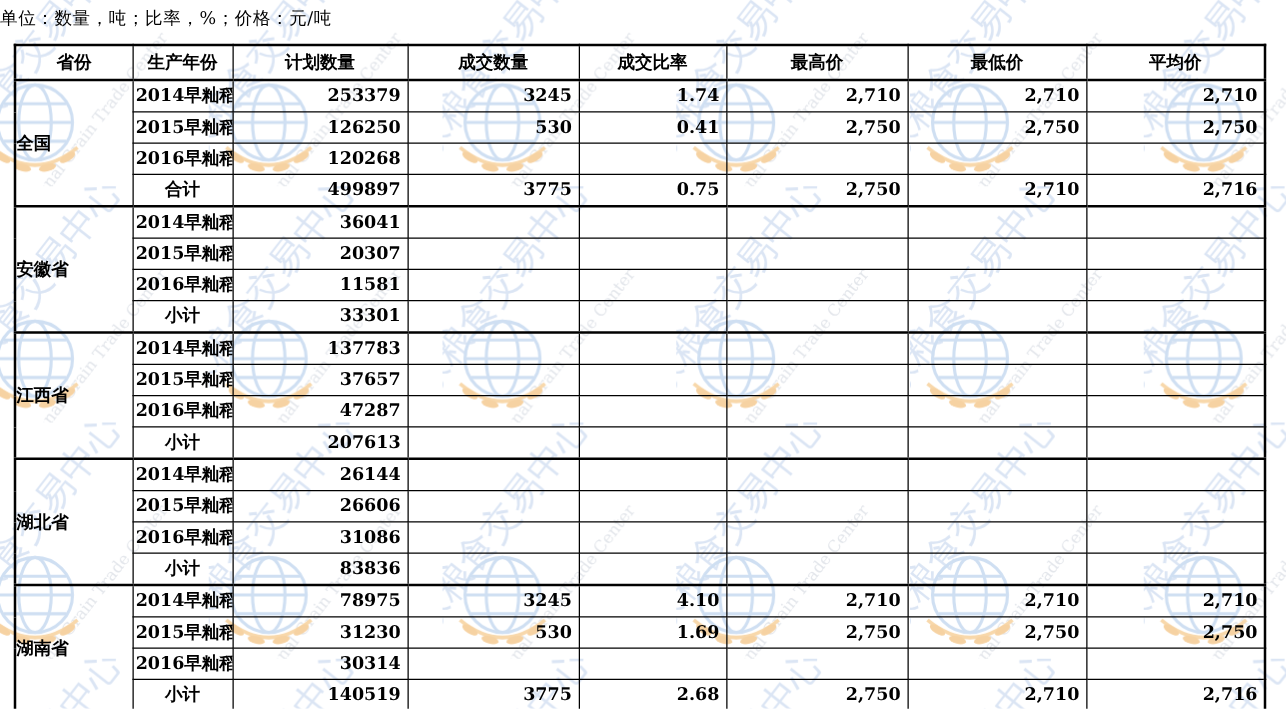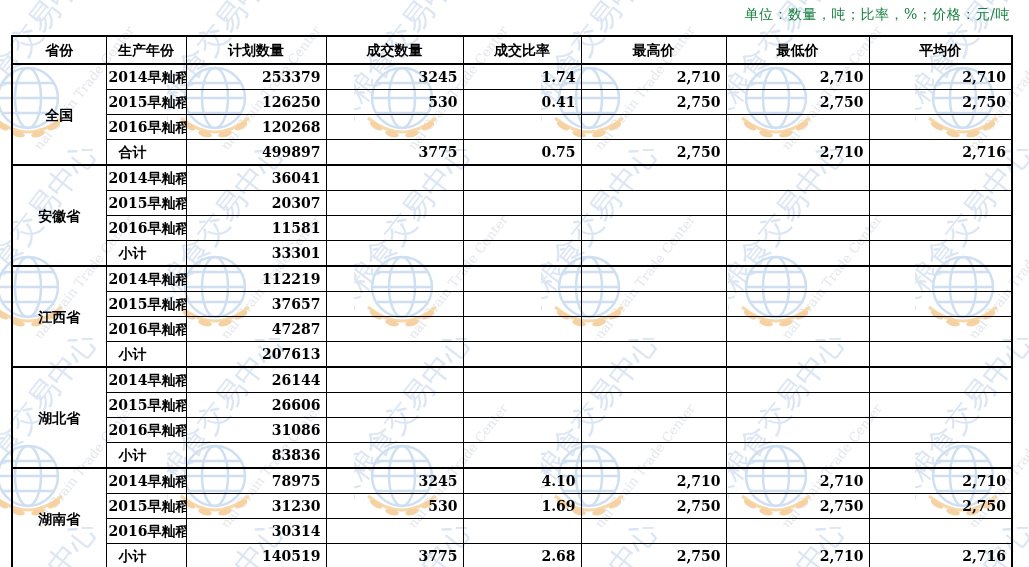--- a/index.html
+++ b/index.html
@@ -3,40 +3,40 @@
 <meta charset="utf-8">
 <style>
   html,body{margin:0;padding:0;}
   body{
     width:1029px;height:567px;position:relative;overflow:hidden;
     background:#ffffff;
     font-family:"DejaVu Serif", serif;
   }
   .wm-layer{position:absolute;left:0;top:0;width:1029px;height:567px;z-index:0;}
   .unit-note{
-    position:absolute;top:6px;left:0;width:1010px;text-align:right;
-    font-size:14px;color:#15803d;z-index:2;letter-spacing:0.5px;
+    position:absolute;top:6px;left:0;width:1010px;
+    font-size:14px;color:#000000;z-index:2;letter-spacing:0.5px;
   }
   table.grain{
     position:absolute;left:11px;top:35px;width:1000px;z-index:1;
     border-collapse:collapse;table-layout:fixed;
     border:2px solid #000;background:transparent;
   }
   .grain th,.grain td{
     border:1px solid #000;
     font-size:14px;font-weight:bold;color:#000;
     padding:0;overflow:hidden;white-space:nowrap;
     height:24px;line-height:24px;
     background:transparent;
   }
   .grain thead th{height:26px;text-align:center;}
   .grain tr.group-start td{border-top:2px solid #000;}
-  .grain td.prov{text-align:center;}
+  .grain td.prov{text-align:left;}
   .grain td.year{text-align:left;padding-left:2px;}
-  .grain td.year.sub{text-align:left;padding-left:12px;}
+  .grain td.year.sub{text-align:center;padding-left:0;}
   .grain td.num{text-align:right;padding-right:5px;}
 </style>
 </head>
 <body>
 
 <svg class="wm-layer" width="1029" height="567" xmlns="http://www.w3.org/2000/svg">
   <defs>
     <pattern id="wmtile" x="-20" y="-40" width="187" height="189" patternUnits="userSpaceOnUse">
       <g transform="rotate(-52 93 94)">
         <text x="-60" y="58" font-size="30" fill="#d5e0f2" opacity="0.85">国家粮食交易中心</text>
@@ -164,21 +164,21 @@
       <td class="num"></td>
       <td class="num"></td>
       <td class="num"></td>
       <td class="num"></td>
       <td class="num"></td>
     </tr>
 
     <tr class="group-start">
       <td class="prov" rowspan="4">江西省</td>
       <td class="year">2014早籼稻</td>
-      <td class="num">112219</td>
+      <td class="num">137783</td>
       <td class="num"></td>
       <td class="num"></td>
       <td class="num"></td>
       <td class="num"></td>
       <td class="num"></td>
     </tr>
     <tr>
       <td class="year">2015早籼稻</td>
       <td class="num">37657</td>
       <td class="num"></td>

